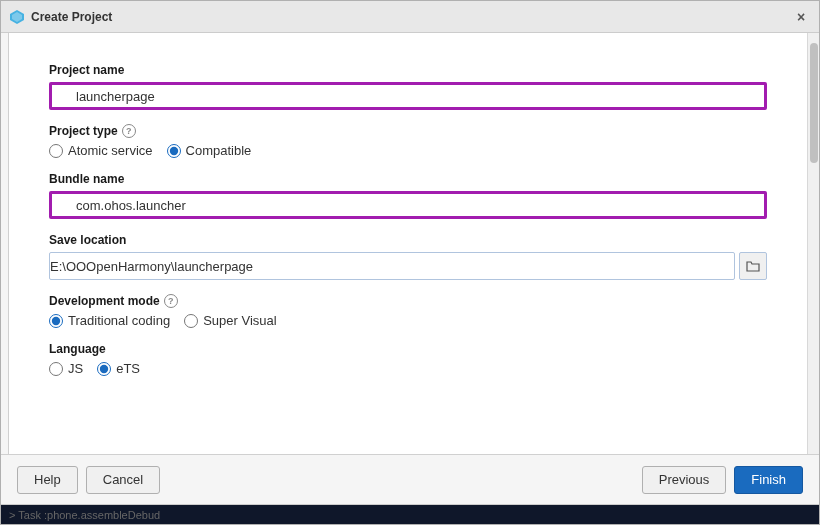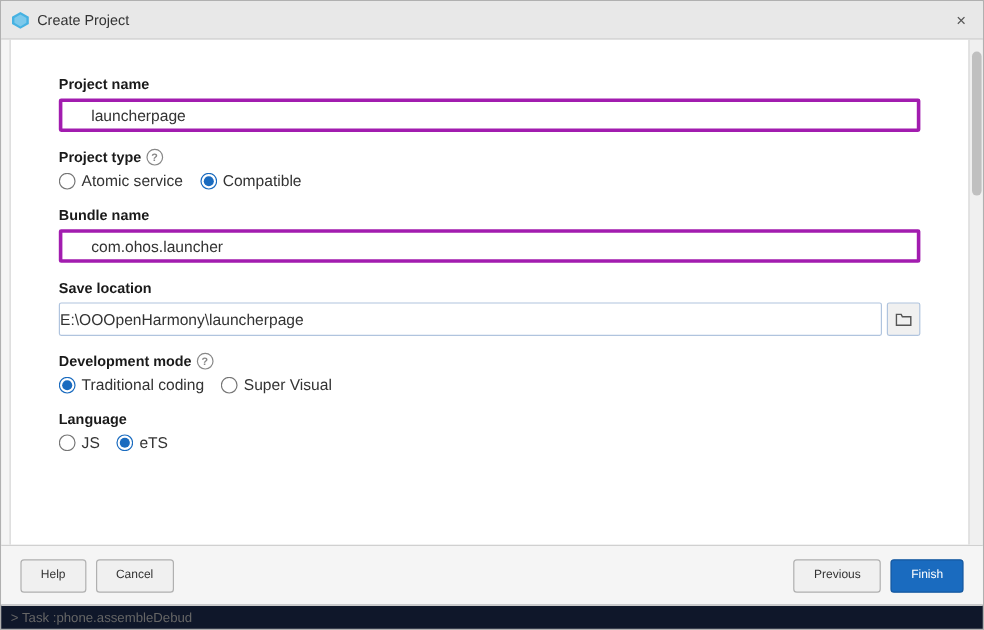--- a/index.html
+++ b/index.html
@@ -24,20 +24,21 @@
       position: relative;
     }
     .title-bar {
       background: #e8e8e8;
       border-bottom: 1px solid #cccccc;
       height: 32px;
       display: flex;
       align-items: center;
       padding: 0 8px;
       flex-shrink: 0;
+      font-weight: bold;
     }
     .title-bar-icon {
       width: 16px;
       height: 16px;
       margin-right: 6px;
     }
     .title-bar-text {
       font-size: 12px;
       color: #333;
       flex: 1;
@@ -193,21 +194,21 @@
       gap: 8px;
     }
     .footer-right {
       display: flex;
       gap: 8px;
     }
     .btn {
       height: 28px;
       padding: 0 16px;
       border-radius: 3px;
-      font-size: 10px;
+      font-size: 13px;
       cursor: pointer;
       display: flex;
       align-items: center;
       justify-content: center;
     }
     .btn-default {
       background: #f0f0f0;
       border: 1px solid #b0b0b0;
       color: #333;
     }

